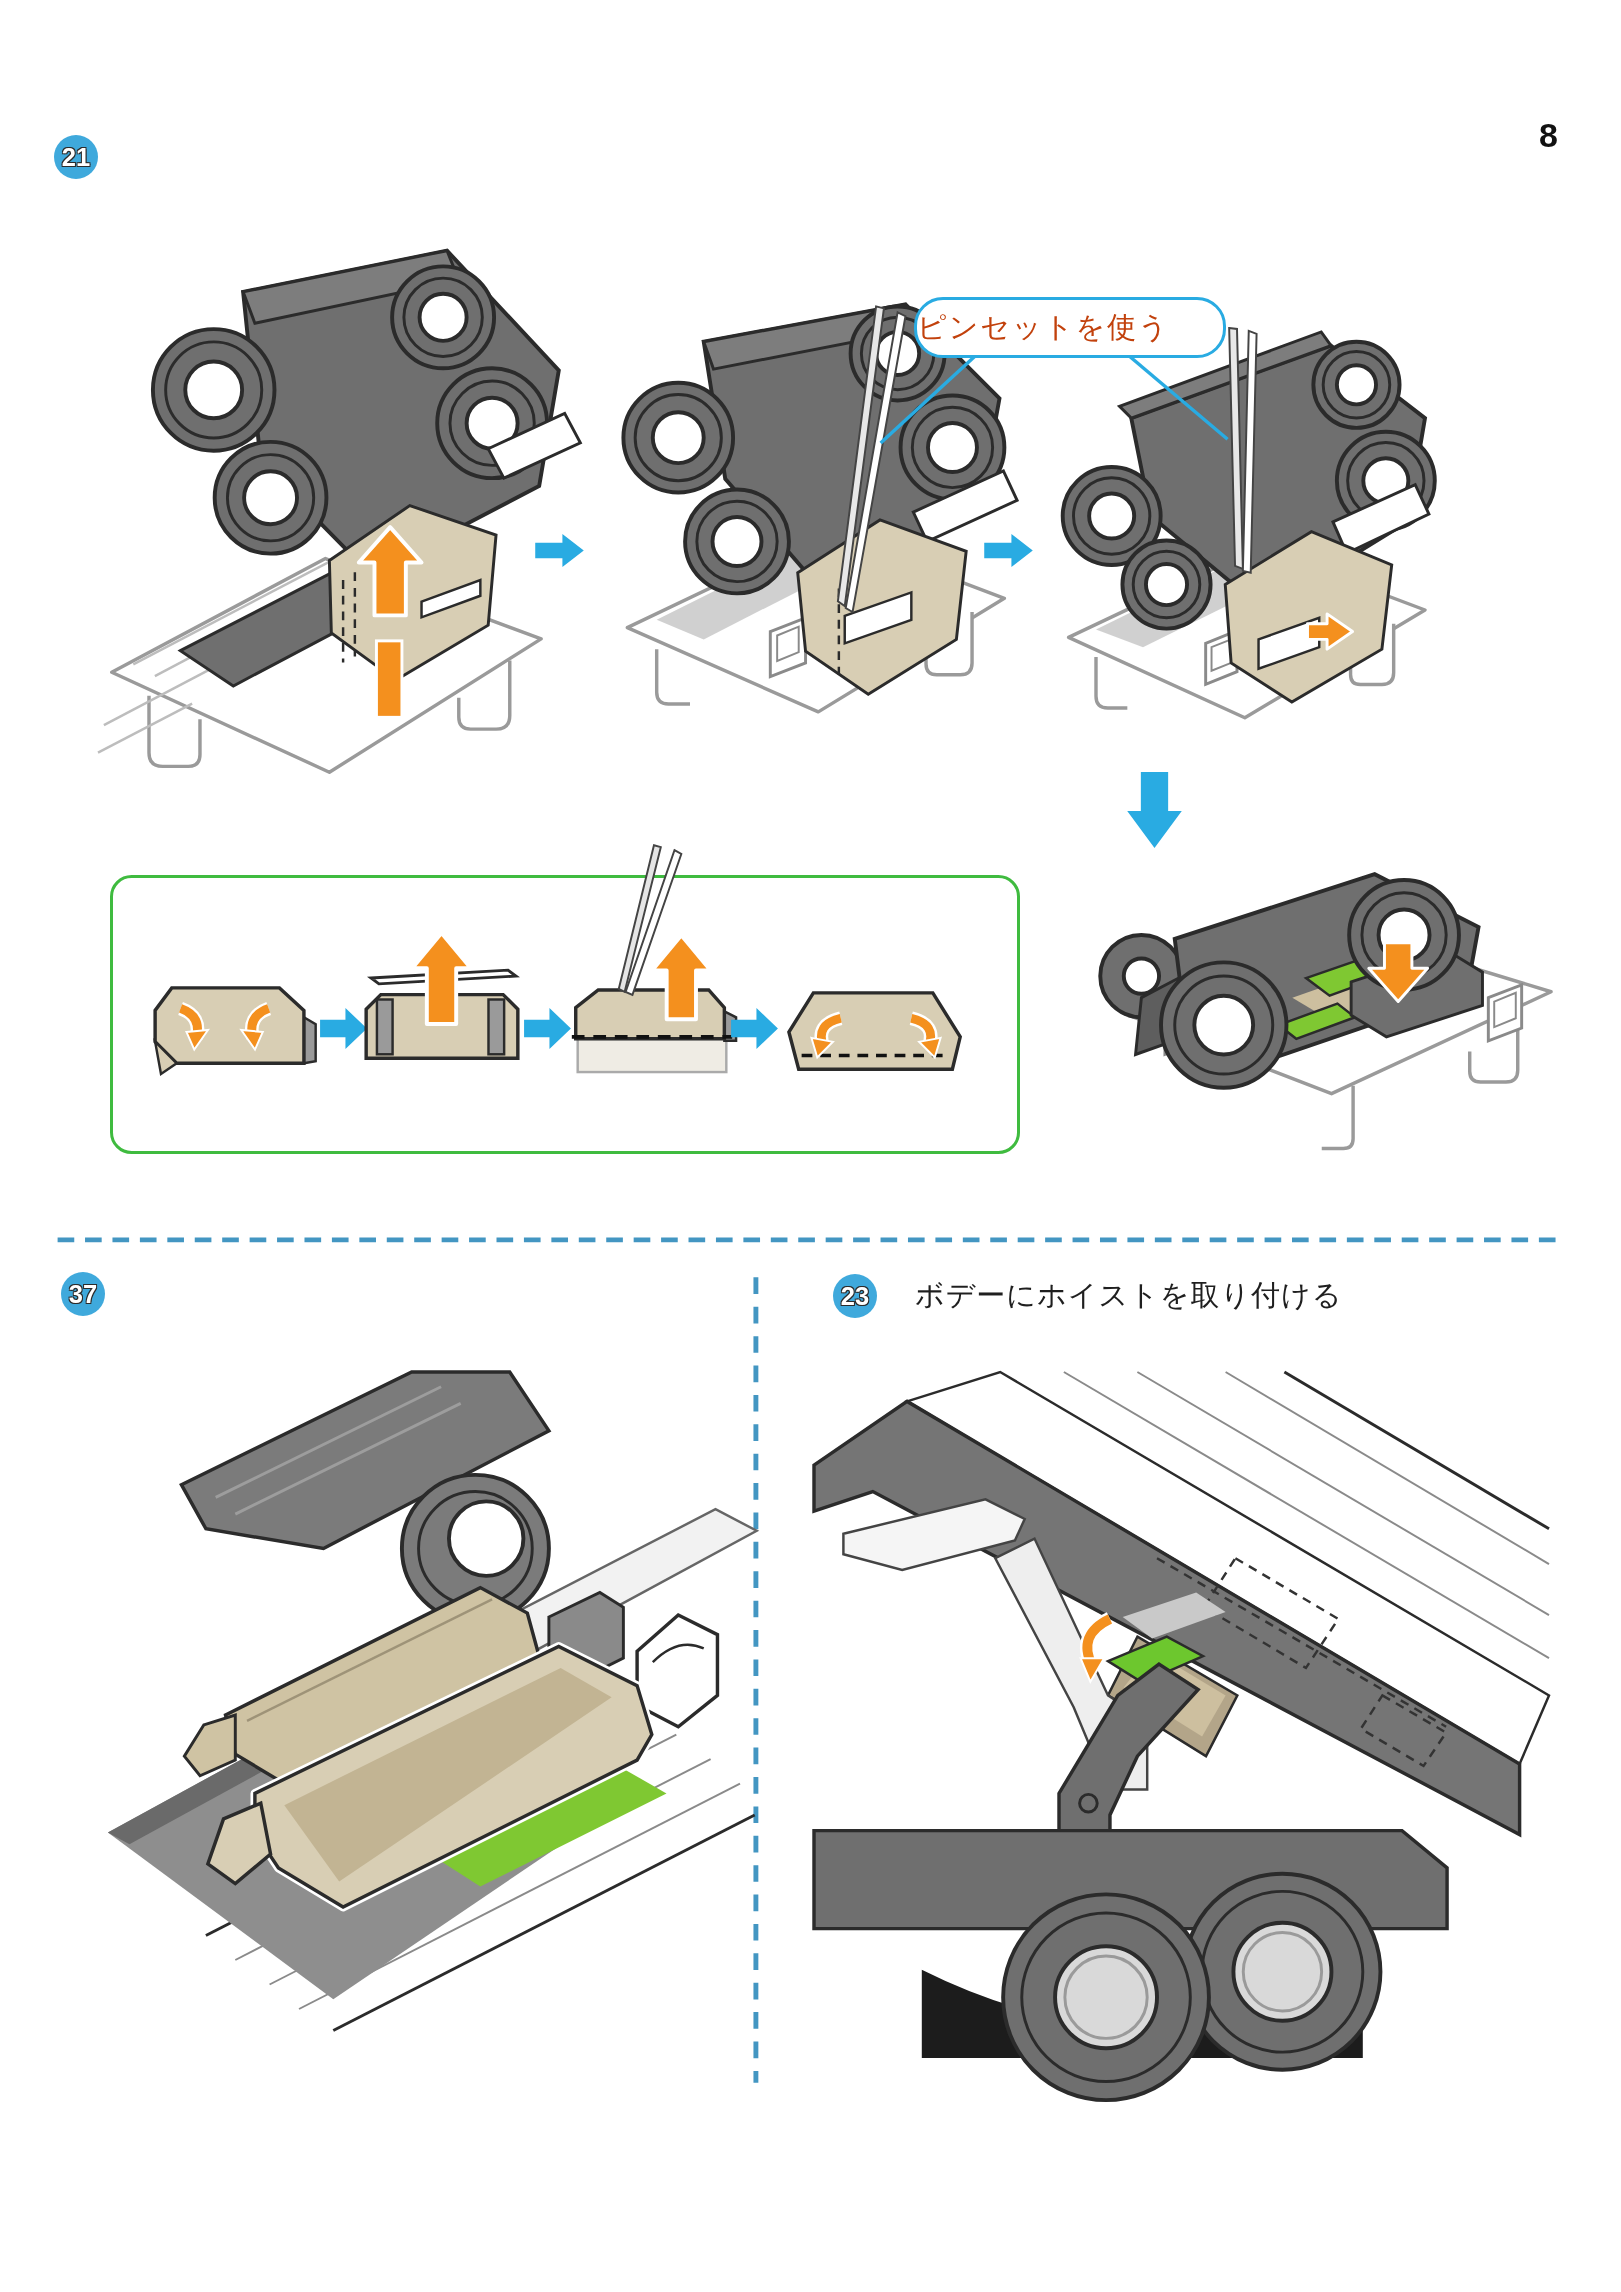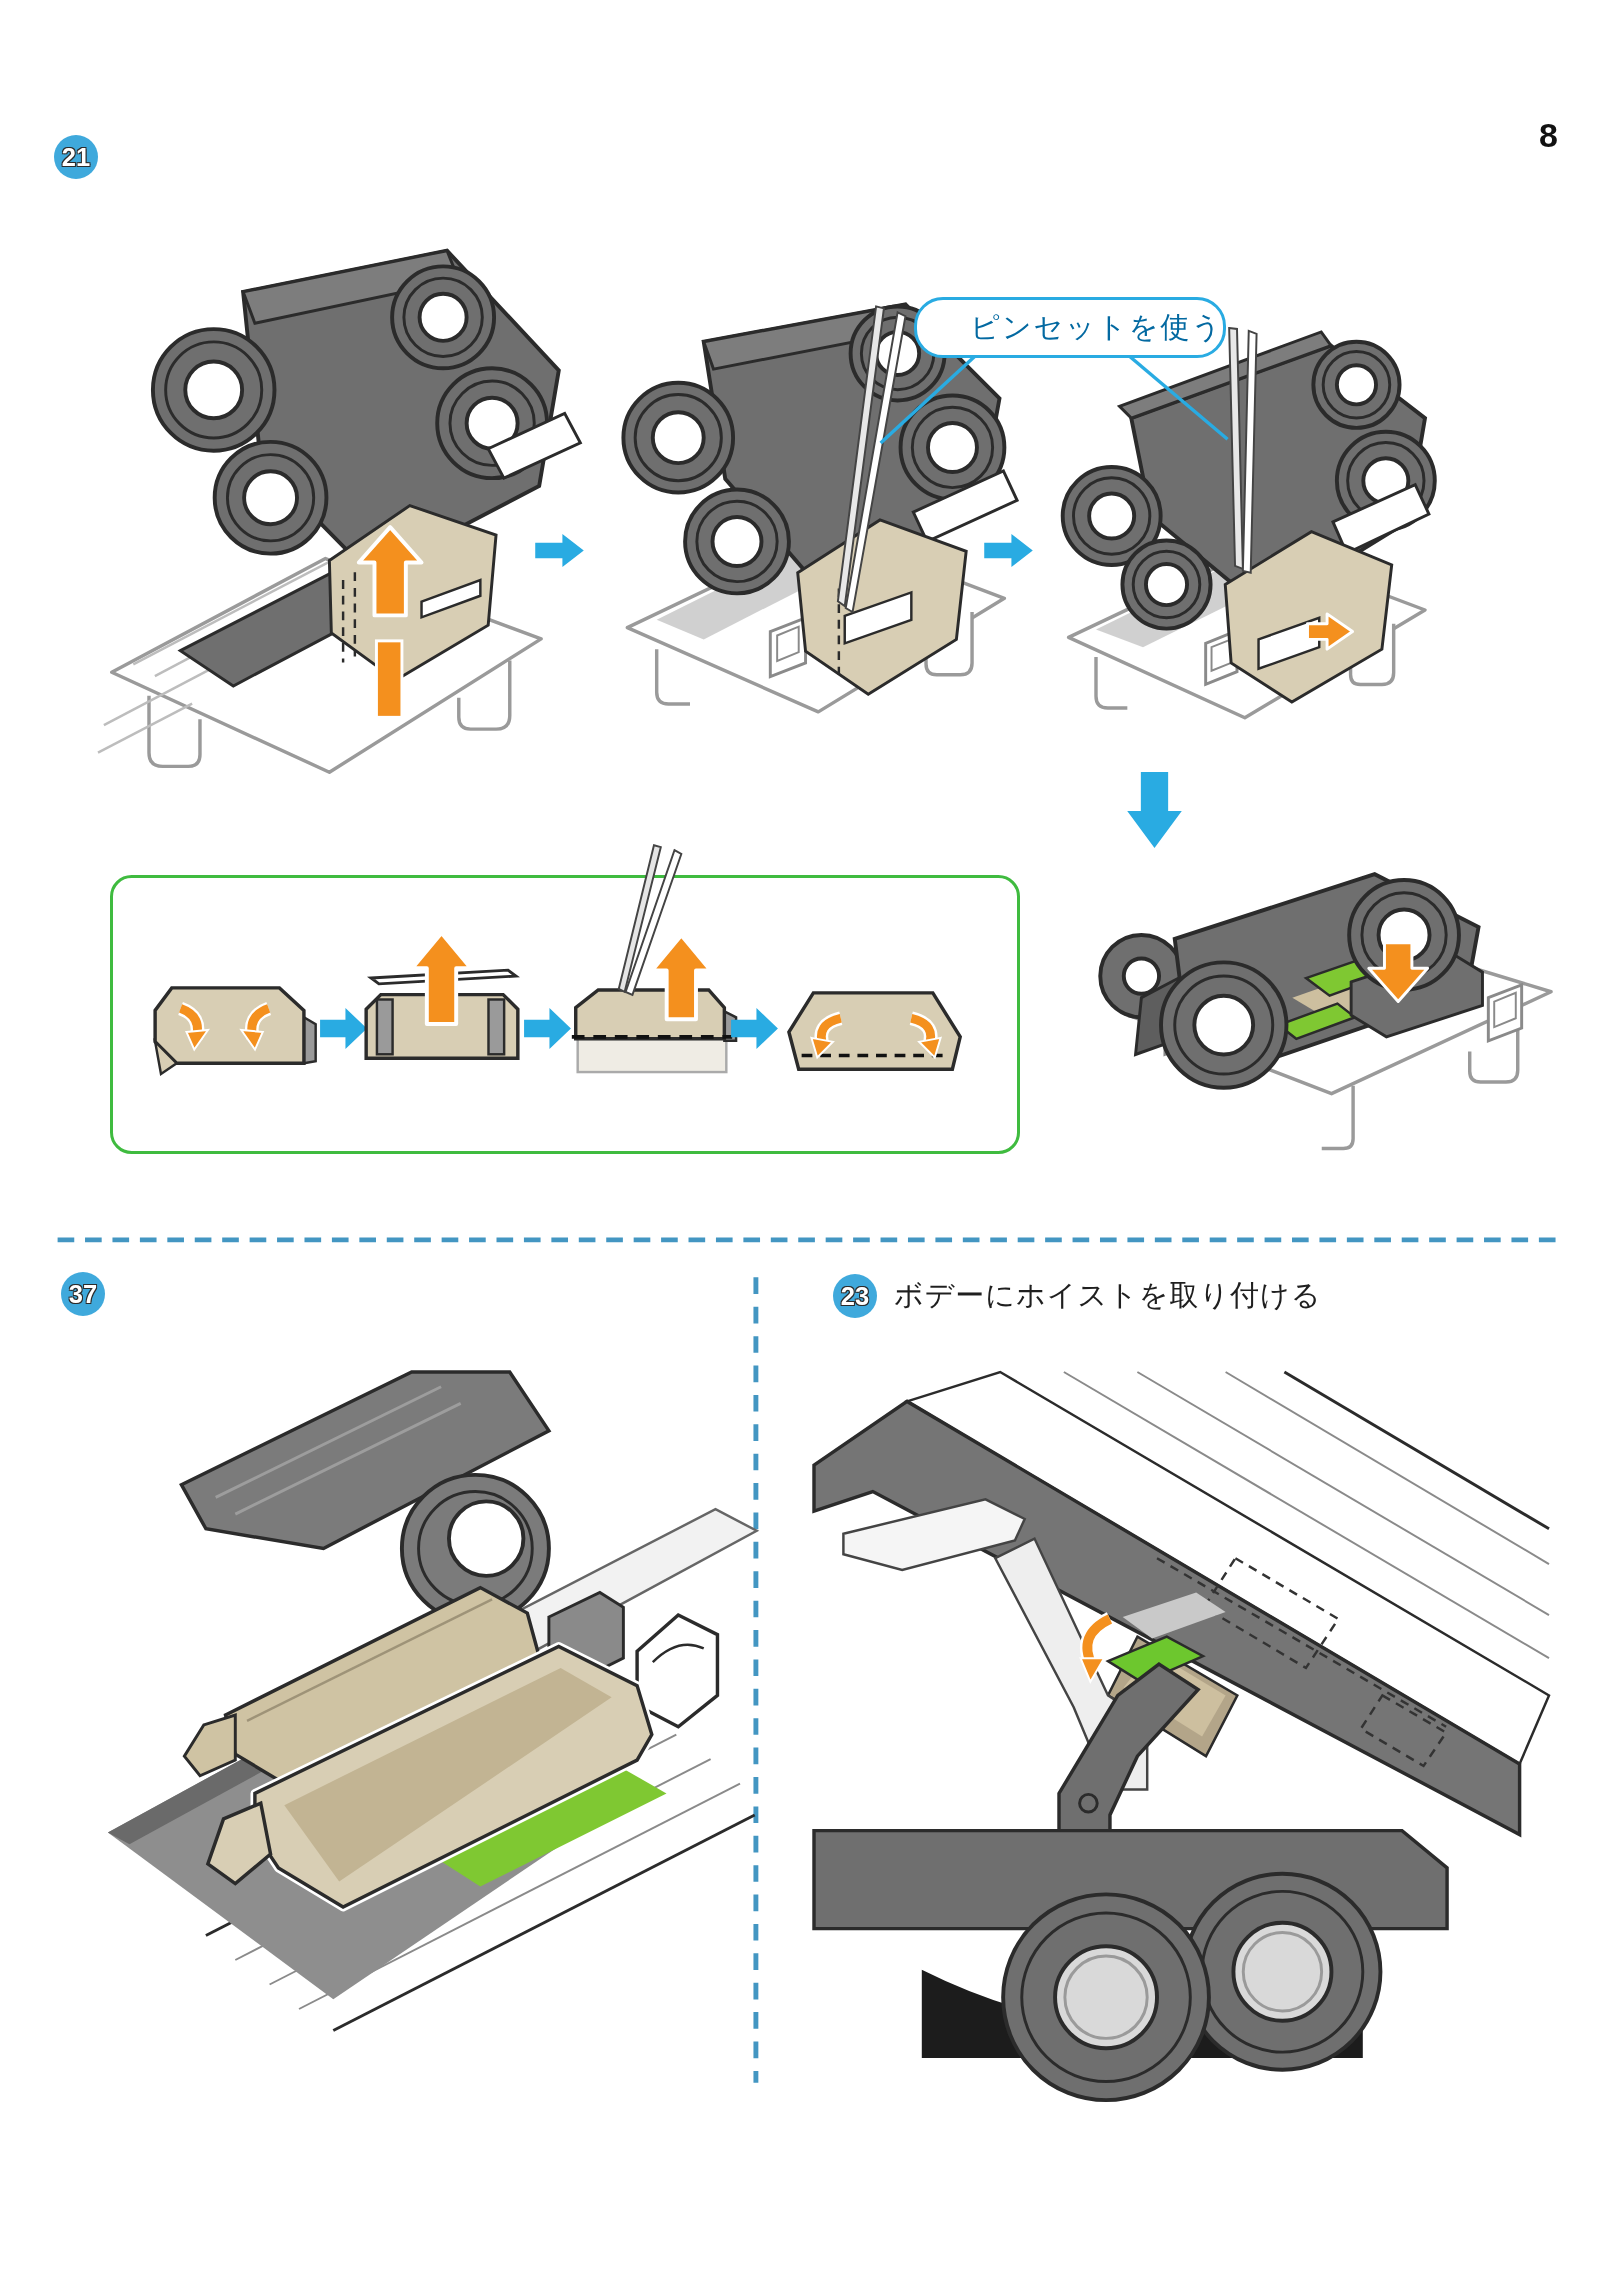--- a/index.html
+++ b/index.html
@@ -12,22 +12,22 @@
   .badge{
     width:44px;height:44px;border-radius:50%;background:#3FA9DC;color:#fff;
     display:flex;align-items:center;justify-content:center;
     font-size:25.5px;font-weight:bold;flex:0 0 auto;
     text-shadow:-1px -1px 0 #2b2b2b,1px -1px 0 #2b2b2b,-1px 1px 0 #2b2b2b,1px 1px 0 #2b2b2b;
   }
   .step-title{font-size:29px;color:#1f1f1f;letter-spacing:1px;white-space:nowrap;}
   .page-number{font-size:34px;font-weight:bold;color:#111;}
   .callout{
     width:306px;height:55px;border:3.4px solid #29ABE2;border-radius:29px;background:#fff;
-    display:flex;align-items:center;justify-content:flex-end;
-    font-size:29px;color:#0369a1;letter-spacing:2px;z-index:5;
+    display:flex;align-items:center;justify-content:flex-start;
+    font-size:29px;color:#c2410c;letter-spacing:2px;z-index:5;
   }
   .green-box{
     width:904px;height:273px;border:3.9px solid #3FBB3F;border-radius:21.6px;background:#fff;
   }
   svg{display:block;overflow:visible;}
 </style>
 </head>
 <body>
 
 <div class="page">
@@ -303,21 +303,21 @@
   </svg>
 
   <svg class="abs" style="left:57px;top:1235px;" width="1506" height="9.8" viewBox="0 0 1536 10">
     <line x1="0" y1="5" x2="1536" y2="5" stroke="#4396C2" stroke-width="5" stroke-dasharray="17 11"></line>
   </svg>
 
   <div class="abs step-header" style="left:61px;top:1272px;">
     <div class="badge">37</div>
   </div>
 
-  <div class="abs step-header" style="left:833px;top:1274px;gap:17px;">
+  <div class="abs step-header" style="left:833px;top:1274px;gap:38px;">
     <div class="badge">23</div>
     <div class="step-title">ボデーにホイストを取り付ける</div>
   </div>
 
   <svg class="abs" style="left:751px;top:1277px;" width="9.8" height="806" viewBox="0 0 10 822">
     <line x1="5" y1="0" x2="5" y2="822" stroke="#4396C2" stroke-width="5" stroke-dasharray="17 13"></line>
   </svg>
 
   <svg class="abs" style="left:88px;top:1372px;" width="667" height="686" viewBox="0 0 680 700">
 

